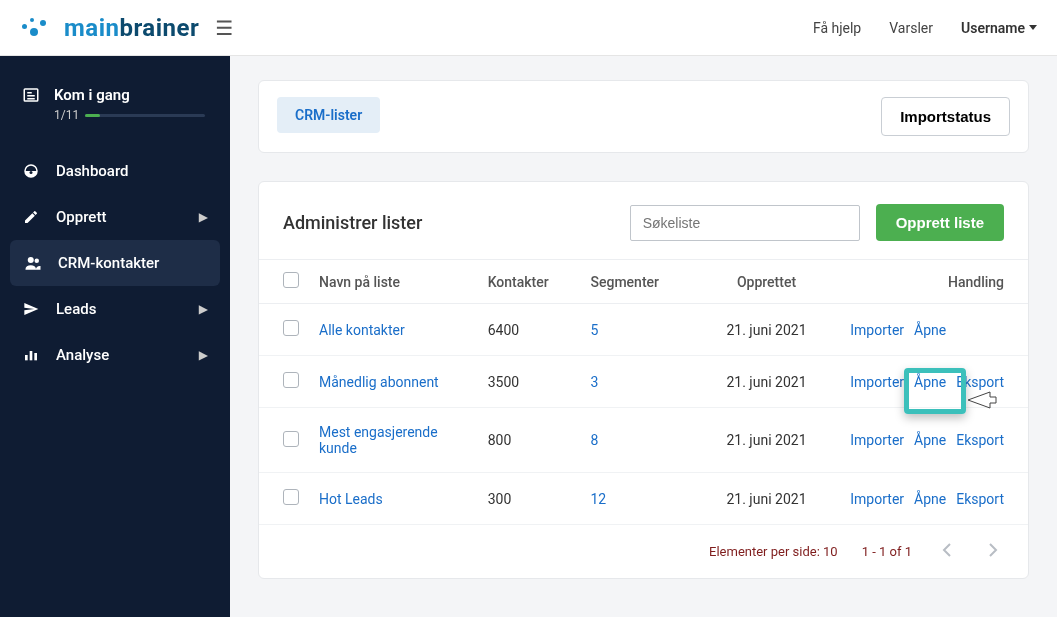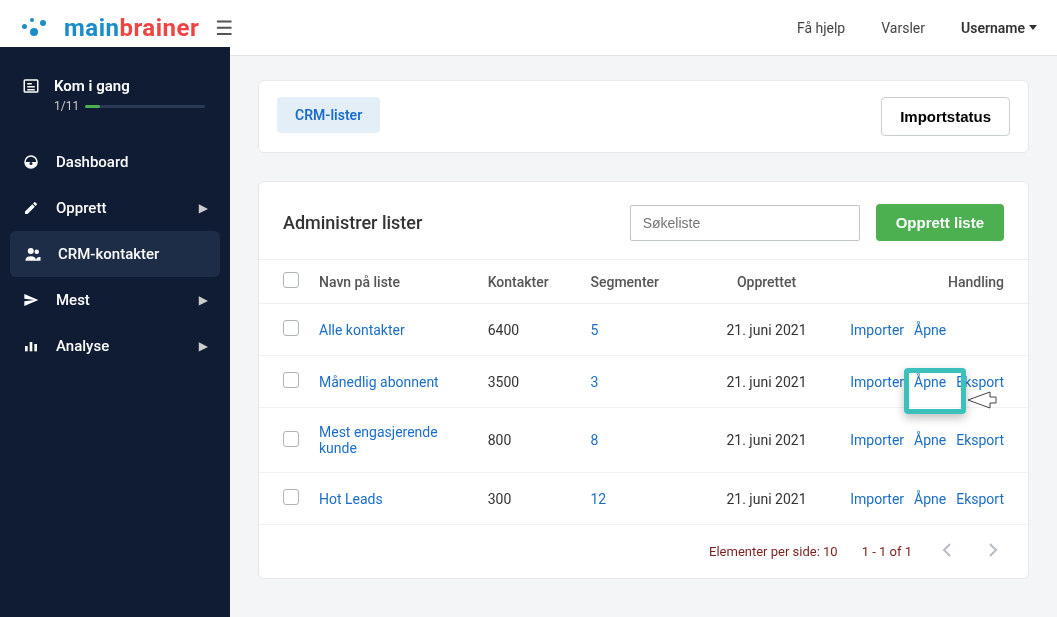--- a/index.html
+++ b/index.html
@@ -8,29 +8,29 @@
   
   .header { height: 56px; border-bottom: 1px solid #e5e5e5; display: flex; align-items: center; padding: 0 20px; background: #fff; }
   .logo { display: flex; align-items: center; font-size: 24px; font-weight: 700; letter-spacing: 0.5px; }
   .logo-dots { width: 28px; height: 24px; position: relative; margin-right: 6px; }
   .logo-dots span { position: absolute; background: #1a8cc9; border-radius: 50%; }
   .d1 { width: 4px; height: 4px; top: 2px; left: 10px; }
   .d2 { width: 5px; height: 5px; top: 8px; left: 2px; }
   .d3 { width: 8px; height: 8px; top: 12px; left: 10px; }
   .d4 { width: 6px; height: 6px; top: 4px; left: 20px; }
   .logo-main { color: #1a8cc9; margin-left: 10px; }
-  .logo-brain { color: #ef4444; }
+  .logo-brain { color: #0c4a6e; }
   .hamburger { margin-left: 16px; color: #555; font-size: 20px; cursor: pointer; }
-  .header-right { margin-left: auto; display: flex; align-items: flex-end; gap: 36px; }
+  .header-right { margin-left: auto; display: flex; align-items: flex-end; gap: 28px; }
   .header-link { color: #444; cursor: pointer; font-size: 14px; }
   .header-user { font-weight: 600; cursor: pointer; display: flex; align-items: center; gap: 4px; }
   .caret-down { width: 0; height: 0; border-left: 4px solid transparent; border-right: 4px solid transparent; border-top: 5px solid #333; }
 
   
-  .sidebar { position: absolute; top: 47px; left: 0; width: 230px; bottom: 0; background: #0f1c33; color: #fff; padding-top: 20px; }
+  .sidebar { position: absolute; top: 56px; left: 0; width: 230px; bottom: 0; background: #0f1c33; color: #fff; padding-top: 20px; }
   .sb-section { padding: 10px 22px 18px; display: flex; align-items: flex-start; gap: 14px; }
   .sb-start { border-bottom: none; margin-bottom: 8px; }
   .sb-start .sb-label { font-weight: 600; font-size: 15px; display:block; }
   .sb-progress-text { font-size: 12px; color: #ccc; margin-top: 4px; }
   .sb-progress-bar { height: 3px; background: #2a3a55; width: 120px; margin-top: 4px; position: relative; border-radius: 2px;}
   .sb-progress-fill { position:absolute; left:0; top:0; height:3px; background: #4caf50; width: 15px; border-radius:2px;}
   .sb-item { display: flex; align-items: center; gap: 16px; padding: 14px 22px; cursor: pointer; font-size: 15px; font-weight: 500; position: relative; }
   .sb-item.active { background: #1e2d47; border-radius: 6px; margin: 0 10px; padding: 14px 14px; }
   .sb-icon { width: 18px; height: 18px; display: inline-flex; align-items:center; justify-content:center; font-size: 15px; }
   .sb-chevron { margin-left: auto; font-size: 12px; color: #ccc; }
@@ -145,21 +145,21 @@
           </svg>
         </span>
         <span>CRM-kontakter</span>
       </div>
       <div class="sb-item">
         <span class="sb-icon">
           <svg width="16" height="16" viewBox="0 0 24 24" fill="#fff">
             <path d="M2 21l21-9L2 3v7l15 2-15 2v7z"></path>
           </svg>
         </span>
-        <span>Mest</span>
+        <span>Leads</span>
         <span class="sb-chevron">▶</span>
       </div>
       <div class="sb-item">
         <span class="sb-icon">
           <svg width="16" height="16" viewBox="0 0 24 24" fill="#fff">
             <rect x="3" y="12" width="4" height="8"></rect>
             <rect x="10" y="6" width="4" height="14"></rect>
             <rect x="17" y="9" width="4" height="11"></rect>
           </svg>
         </span>

